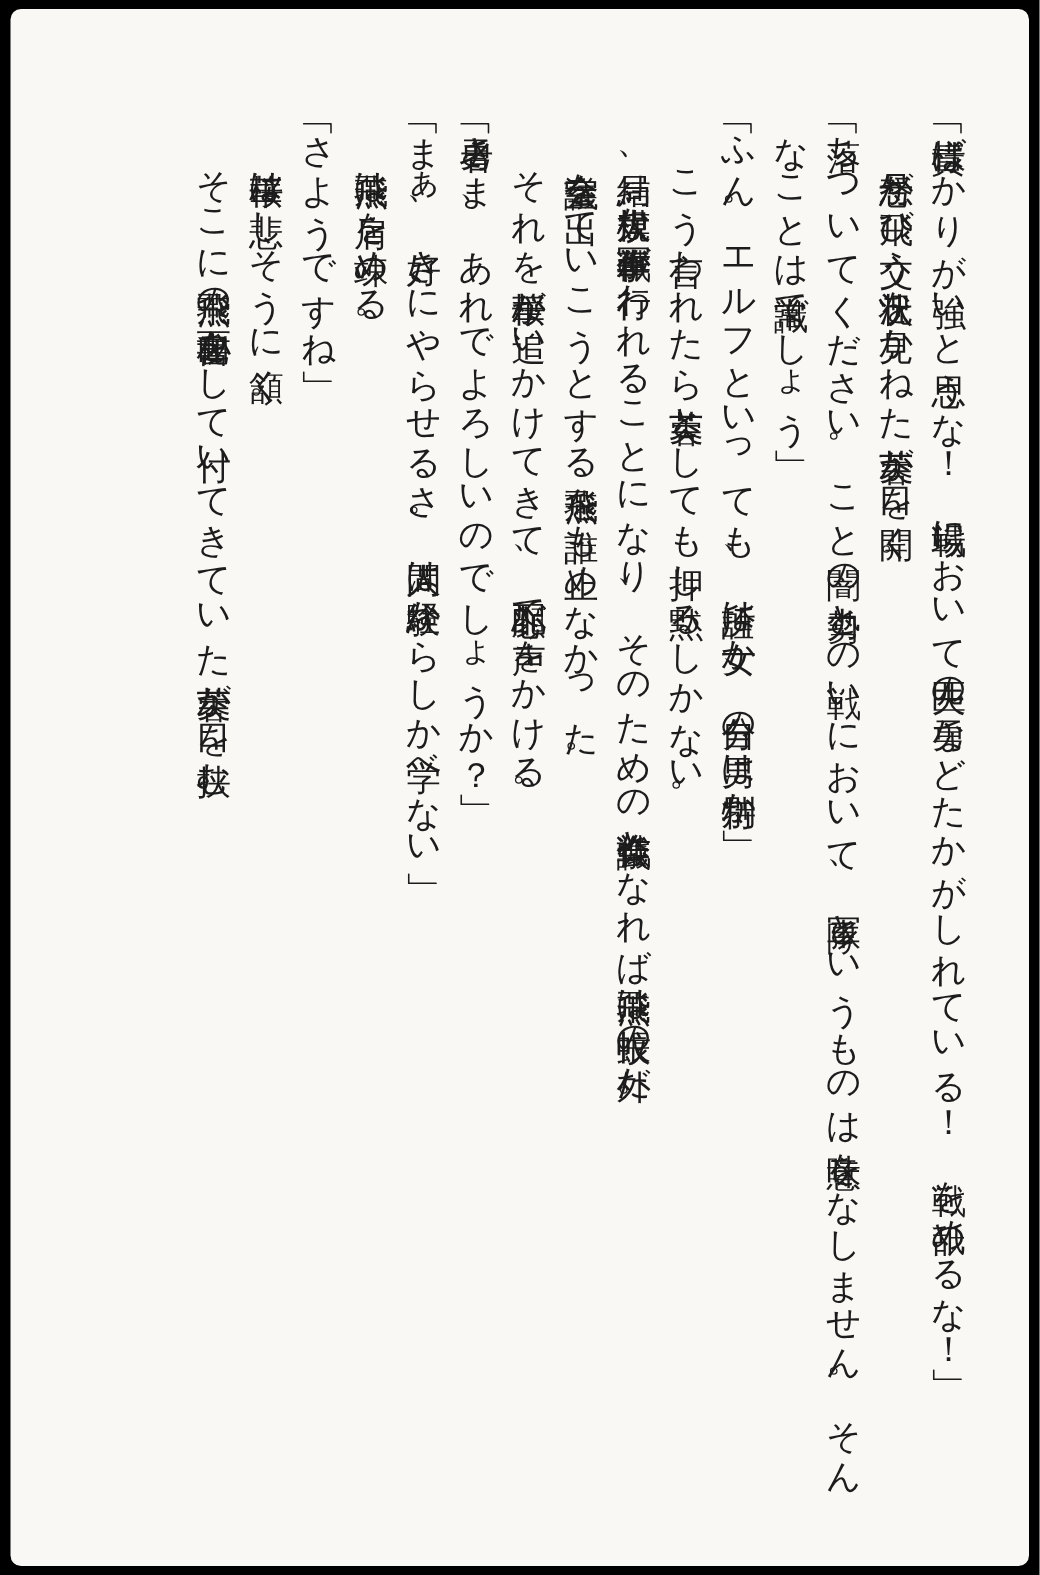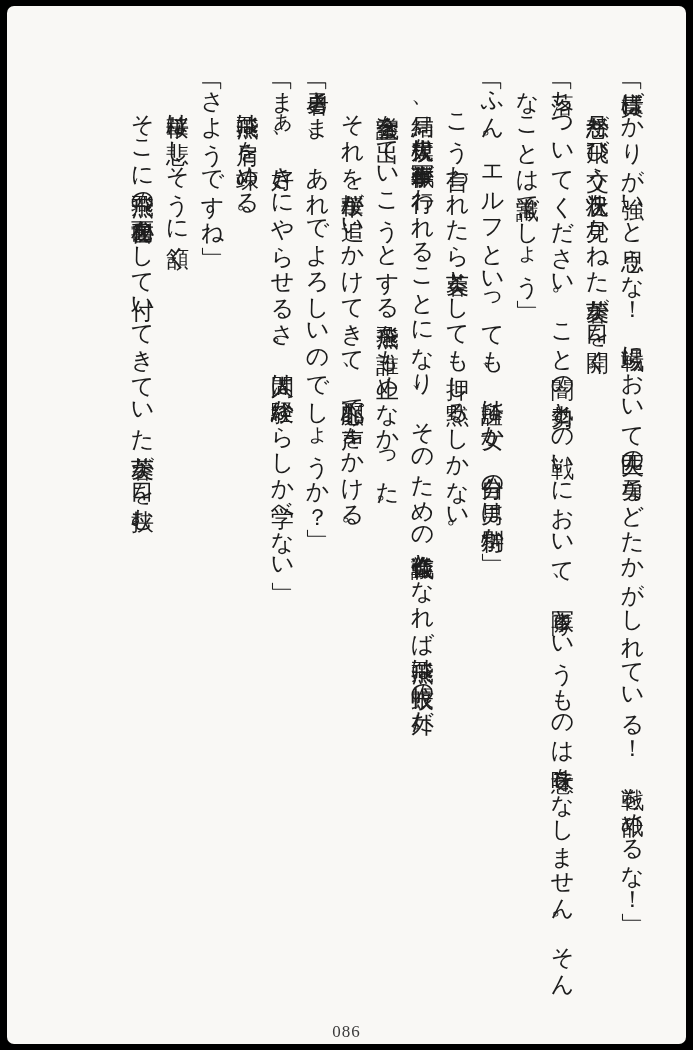--- a/index.html
+++ b/index.html
@@ -65,14 +65,13 @@
       <p class="indent">結局、大規模な軍事作戦が行われることになり、そのための作戦会議となれば飛燕は蚊帳の外だ。</p>
       <p class="indent">会議室を出ていこうとする飛燕を誰も止めなかった。</p>
       <p class="indent">それを桜華が追いかけてきて、心配顔で声をかける。</p>
       <p class="">「勇者さま、あれでよろしいのでしょうか？」</p>
       <p class="">「まぁ、好きにやらせるさ。人間は経験からしか学べない」</p>
       <p class="indent">飛燕は肩を竦める。</p>
       <p class="">「さようですね」</p>
       <p class="indent">桜華は悲しそうに頷く。</p>
       <p class="indent">そこに飛燕の秘書面をして付いてきていた芙蓉が口を挟む。</p>
     </div>
-  <div class="page-number">086</div>
 </div>
 
 </body></html>

